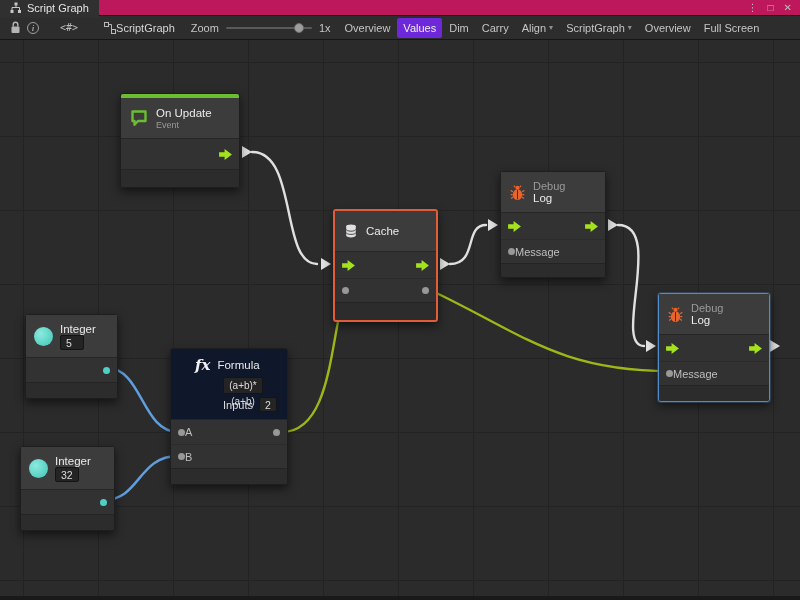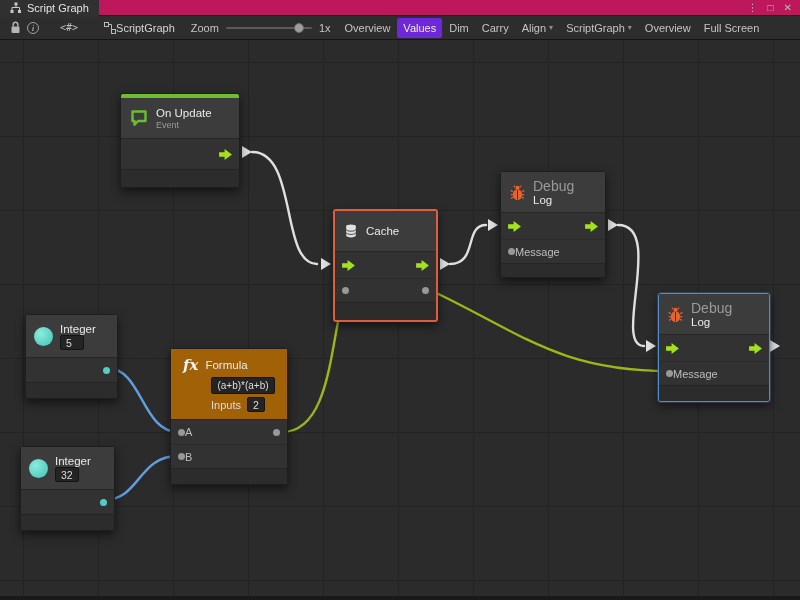--- a/index.html
+++ b/index.html
@@ -42,21 +42,21 @@
   
   .node{position:absolute;z-index:2;background:#373737;border:1px solid #1e1e1e;border-radius:3px;
         box-shadow:0 4px 10px rgba(0,0,0,.55);font-size:11px;color:#ddd}
   .node.sel-red{border:2px solid #e05c3a}
   .node.sel-blue{border:1px solid #4f8cc9;box-shadow:0 0 0 1px rgba(79,140,201,.3),0 4px 10px rgba(0,0,0,.55)}
   .accent{height:4px;background:#6abe30;border-radius:2px 2px 0 0}
   .nhead{display:flex;align-items:center;gap:7px;padding:0 8px;background:#3c3c3c}
   .h40{height:40px}.h42{height:42px}
   .ntitle{font-size:11.5px;color:#eaeaea}
   .nsub{font-size:9px;color:#9a9a9a;margin-top:1px}
-  .ncat{font-size:14px;color:#9a9a9a}
+  .ncat{font-size:11px;color:#9a9a9a}
   .nports{background:#323232;border-top:1px solid #262626}
   .portrow{display:flex;align-items:center;padding:0 7px;gap:0;border-top:1px solid #2b2b2b}
   .portrow:first-child{border-top:none}
   .right{margin-left:auto}
   .dot{width:7px;height:7px;border-radius:50%;background:#989898;flex:0 0 auto}
   .nfooter{background:#2c2c2c;border-top:1px solid #242424;border-radius:0 0 2px 2px}
   .portlabel{color:#bfbfbf;font-size:11px}
   .valuebox{background:#242424;border:1px solid #141414;border-radius:2px;padding:0 5px;height:15px;line-height:14px;
             font-size:10.5px;color:#dcdcdc;display:inline-block;min-width:24px}
   .exprbox{background:#242424;border:1px solid #141414;border-radius:2px;height:17px;line-height:16px;
@@ -327,21 +327,21 @@
     </div>
     <div class="nports">
       <div class="portrow" style="height:24px">
         <span class="dot dot-teal right" style="background: rgb(79, 208, 196);"></span>
       </div>
     </div>
     <div class="nfooter" style="height:16px"></div>
   </div>
 
   <div class="node" style="left:170px;top:308px;width:118px">
-    <div style="padding:7px 12px;background:#a16207">
+    <div style="padding:7px 24px;background:#0f172a">
       <div class="f-row">
         <span class="fx">fx</span>
         <span class="ntitle">Formula</span>
       </div>
       <div class="f-sub">
         <span class="exprbox">(a+b)*(a+b)</span>
       </div>
       <div class="f-sub">
         <span>Inputs</span>
         <span class="valuebox" style="min-width:18px">2</span>

